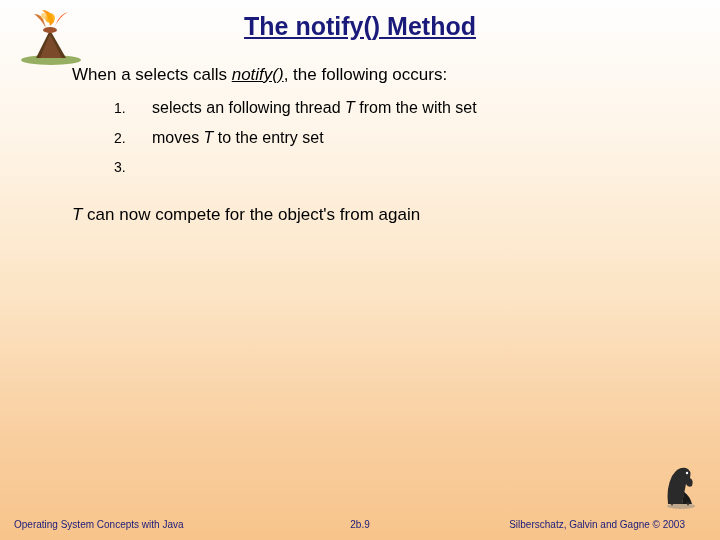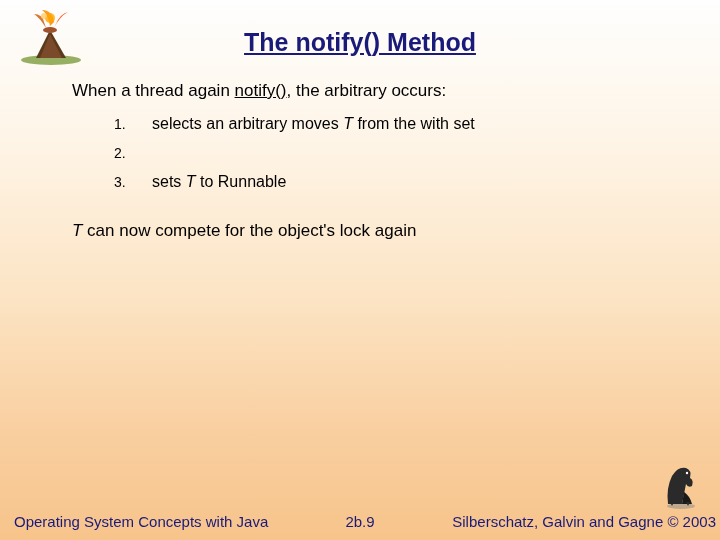--- a/index.html
+++ b/index.html
@@ -25,37 +25,37 @@
   }
   .corner-art-right {
     position: absolute;
     right: 18px;
     bottom: 30px;
     width: 42px;
     height: 52px;
   }
   .title {
     text-align: center;
-    padding-top: 28px;
+    padding-top: 12px;
     font-size: 25px;
     font-weight: bold;
     color: #1a1a7a;
     text-decoration: underline;
     text-decoration-color: #1a1a7a;
     font-family: Arial, sans-serif;
   }
   .content {
     padding: 24px 30px 0 72px;
   }
   .intro {
     font-size: 17px;
     color: #000;
     margin-bottom: 14px;
   }
-  .intro .underline { text-decoration: underline; }
+  .intro .underline { text-decoration: underline; font-style: italic; }
   .list {
     padding-left: 42px;
   }
   .list-row {
     display: flex;
     align-items: baseline;
     margin-bottom: 12px;
   }
   .list-num {
     font-size: 14px;
@@ -76,22 +76,22 @@
   }
   .outro em { font-style: italic; }
   .footer {
     position: absolute;
     bottom: 10px;
     left: 0;
     width: 100%;
     display: flex;
     justify-content: space-between;
     align-items: flex-end;
-    padding: 0 4px 0 14px;
-    font-size: 15px;
+    padding: 0 35px 0 14px;
+    font-size: 10px;
   }
   .footer-left {
     color: #1a1a7a;
   }
   .footer-center {
     color: #1a1a7a;
     position: absolute;
     left: 50%;
     transform: translateX(-50%);
   }
@@ -115,39 +115,39 @@
       <path d="M 42 20 Q 48 8 56 4 Q 48 6 44 16" fill="#ff4500" opacity="0.9"></path>
       <circle cx="38" cy="10" r="5" fill="#ffa500" opacity="0.8"></circle>
       <circle cx="32" cy="8" r="3" fill="#ffcc66" opacity="0.8"></circle>
     </svg>
   </div>
 
   <h1 class="title">The notify() Method</h1>
 
   <div class="content">
     <p class="intro">
-      <span>When a thread again </span><span class="underline">notify()</span><span>, the arbitrary occurs:</span>
+      <span>When a selects calls </span><span class="underline">notify()</span><span>, the following occurs:</span>
     </p>
 
     <div class="list">
       <div class="list-row">
         <div class="list-num">1.</div>
-        <div class="list-text"><span>selects an arbitrary moves </span><em>T</em><span>  from the with set</span></div>
+        <div class="list-text"><span>selects an following thread </span><em>T</em><span>  from the with set</span></div>
       </div>
       <div class="list-row">
         <div class="list-num">2.</div>
+        <div class="list-text"><span>moves </span><em>T</em><span>  to the entry set</span></div>
       </div>
       <div class="list-row">
         <div class="list-num">3.</div>
-        <div class="list-text"><span>sets </span><em>T</em><span>  to Runnable</span></div>
       </div>
     </div>
 
     <p class="outro">
-      <em>T</em><span> can now compete for the object's lock again</span>
+      <em>T</em><span> can now compete for the object's from again</span>
     </p>
   </div>
 
   <div class="corner-art-right">
     <svg viewBox="0 0 42 52" width="42" height="52">
       <ellipse cx="21" cy="48" rx="14" ry="3" fill="#888" opacity="0.5"></ellipse>
       <path d="M 8 46 Q 6 30 12 18 Q 18 8 26 10 Q 32 12 30 20 Q 34 22 32 28 Q 28 30 26 26 Q 24 36 22 46 Z" fill="#2a2a2a"></path>
       <path d="M 22 46 L 24 34 Q 30 38 32 46 Z" fill="#1a1a1a"></path>
       <circle cx="27" cy="15" r="1.2" fill="#fff"></circle>
       <path d="M 10 44 L 14 44 L 12 48 Z" fill="#2a2a2a"></path>

